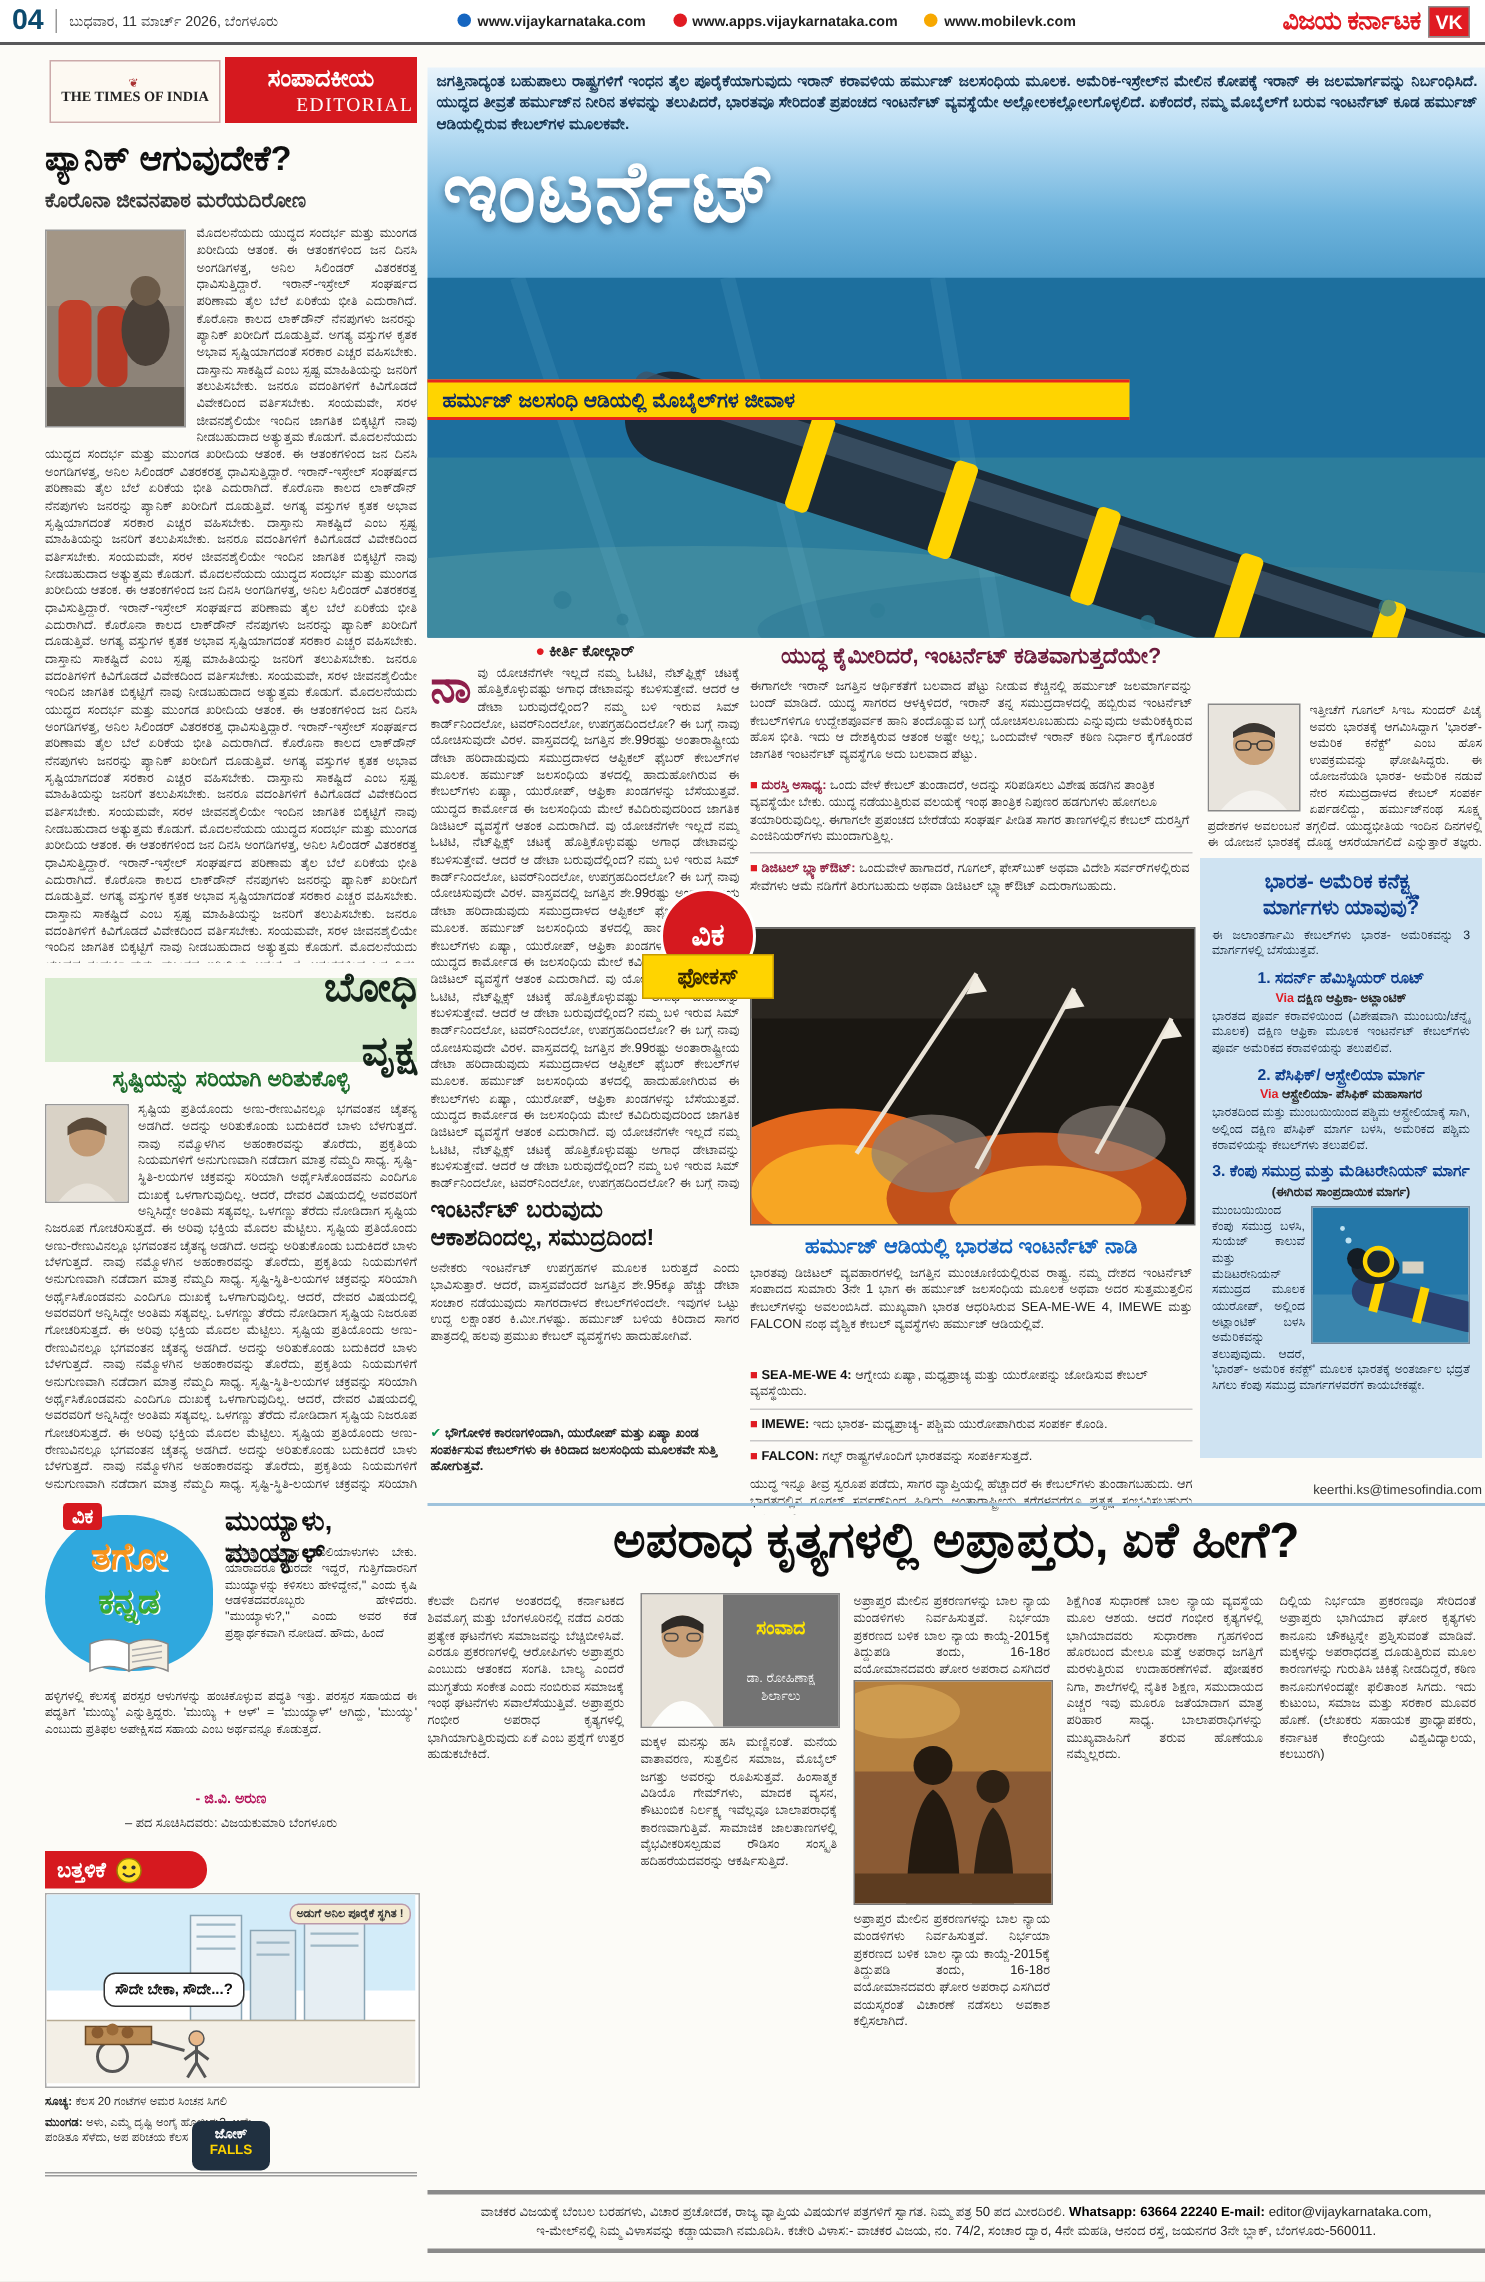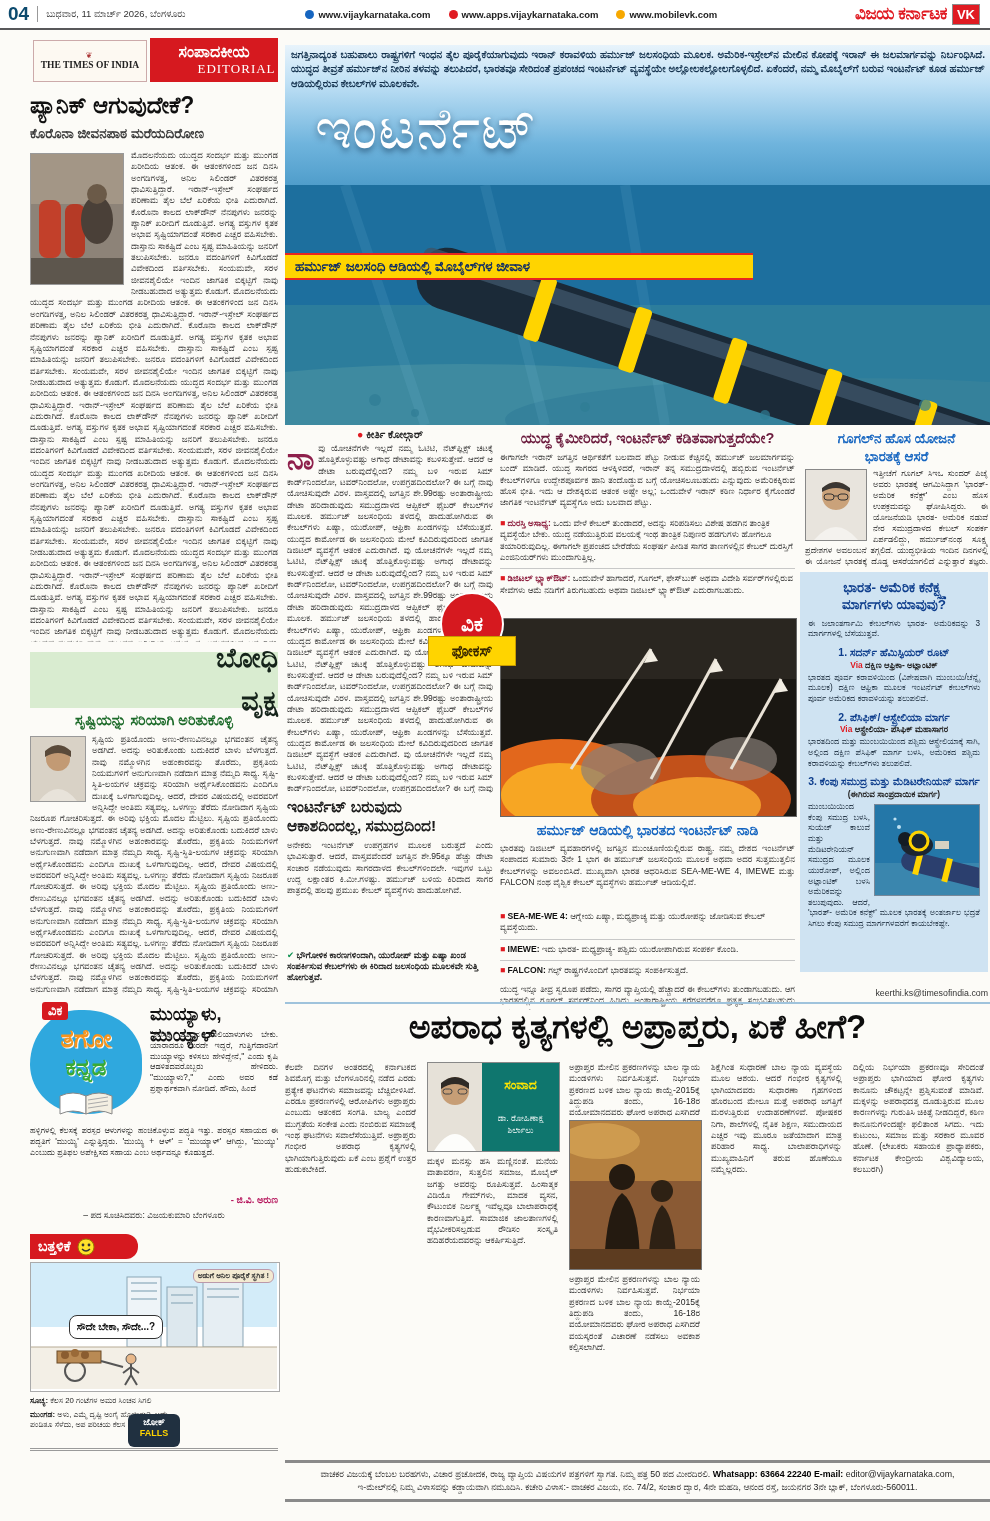--- a/index.html
+++ b/index.html
@@ -38,35 +38,35 @@
   .bodhi-photo{float:left;width:54px;height:64px;margin:2px 6px 2px 0;border:1px solid #999;}
   
   .tago-badge{left:30px;top:1002px;width:112px;height:120px;}
   .tago-cloud{position:absolute;left:0;top:8px;width:112px;height:104px;background:#2fa8de;border-radius:46% 54% 50% 50%/55% 50% 45% 50%;}
   .tago-vik{position:absolute;left:12px;top:0;background:#d6191f;color:#fff;font-weight:bold;font-size:13px;padding:1px 6px;border-radius:3px;}
   .tago-l1{position:absolute;left:0;top:22px;width:112px;text-align:center;font-size:25px;font-weight:bold;color:#f7941d;text-shadow:1px 1px 0 #fff;}
   .tago-l2{position:absolute;left:0;top:52px;width:112px;text-align:center;font-size:23px;font-weight:bold;color:#3aaa35;text-shadow:1px 1px 0 #fff;}
   .tago-head{left:150px;top:1004px;width:128px;font-size:18px;font-weight:bold;color:#111;}
   .tago-b1{left:150px;top:1030px;width:128px;height:92px;font-size:8.2px;}
   .tago-b2{left:30px;top:1126px;width:248px;height:66px;font-size:8.2px;}
-  .tago-sign{left:30px;top:1194px;width:248px;text-align:right;font-size:9.5px;font-weight:bold;color:#b5135b;}
+  .tago-sign{left:30px;top:1194px;width:248px;text-align:center;font-size:9.5px;font-weight:bold;color:#b5135b;}
   .tago-credit{left:30px;top:1210px;width:248px;text-align:center;font-size:8.6px;color:#222;}
   
   .bt-banner{left:30px;top:1234px;width:100px;height:25px;background:#d6191f;color:#fff;font-weight:bold;font-size:14px;display:flex;align-items:center;gap:6px;padding-left:8px;border-radius:0 12px 12px 0;}
   .cartoon{left:30px;top:1262px;width:248px;height:128px;border:1px solid #aaa;background:#fff;}
   .bubble{position:absolute;left:38px;top:52px;width:86px;background:#fff;border:1.5px solid #333;border-radius:8px;font-size:10px;font-weight:bold;text-align:center;padding:5px 3px;color:#111;}
   .cap-box{position:absolute;right:5px;top:6px;background:#f3ead2;border:1px solid #b9a;font-size:7.5px;font-weight:bold;padding:1px 4px;color:#333;border-radius:6px;}
   .jokes{left:30px;top:1396px;width:248px;font-size:7.8px;color:#222;}
   .joke-badge{position:absolute;left:98px;top:18px;width:52px;height:30px;background:#203040;border-radius:6px;color:#fff;text-align:center;font-weight:bold;font-size:9px;line-height:1.2;padding-top:3px;}
   .joke-badge .y{color:#ffd400;}
   .left-endrule{left:30px;top:1448px;width:248px;height:0;border-top:3px double #9a9a9a;}
   
   .hero{left:285px;top:45px;width:705px;height:380px;background:linear-gradient(#e8f3fb 0%,#bfe0f5 10%,#6fb4dd 26%,#2f86b8 48%,#15628f 72%,#0d5078 100%);}
   .hero-intro{position:absolute;left:6px;top:3px;width:694px;font-size:10.2px;line-height:1.4;font-weight:bold;color:#14324e;text-align:justify;}
-  .hero-h1{position:absolute;left:10px;top:50px;font-size:57px;font-weight:normal;color:#fff;text-shadow:0 3px 6px rgba(0,30,60,.55);letter-spacing:1px;margin-left:20px;}
+  .hero-h1{position:absolute;left:10px;top:50px;font-size:57px;font-weight:bold;color:#fff;text-shadow:0 3px 6px rgba(0,30,60,.55);letter-spacing:1px;}
   .hero-h2{position:absolute;left:10px;top:122px;font-size:47px;font-weight:bold;color:#e8251f;
      text-shadow:-2px 0 0 #fff,2px 0 0 #fff,0 -2px 0 #fff,0 2px 0 #fff,-2px -2px 0 #fff,2px 2px 0 #fff,-2px 2px 0 #fff,2px -2px 0 #fff,0 4px 6px rgba(0,0,0,.4);}
   .strap{position:absolute;left:0;top:208px;width:468px;height:27px;background:#ffd400;border-top:2px solid #e8251f;border-bottom:2px solid #e8251f;color:#0d2a66;font-weight:bold;font-size:13.5px;display:flex;align-items:center;padding-left:10px;box-sizing:border-box;}
   .map-inset{position:absolute;left:426px;top:40px;width:272px;height:166px;border:2px solid #fff;box-shadow:0 2px 6px rgba(0,0,0,.4);}
   .map-lbl{position:absolute;font-size:8px;font-weight:bold;color:#123;background:rgba(255,255,255,.0);}
   
   .byline{left:287px;top:428px;width:206px;text-align:center;font-size:10.5px;font-weight:bold;color:#222;}
   .byline .bdot{color:#e01b22;}
   .c1b1{left:287px;top:443px;width:206px;height:350px;}
   .dropcap{float:left;font-size:30px;line-height:.9;font-weight:bold;color:#8e1f4b;margin:2px 4px 0 0;}
@@ -103,21 +103,21 @@
   .r-sub{text-align:center;font-size:8.4px;font-weight:bold;color:#222;}
   .diver{float:right;width:104px;height:90px;margin:2px 0 2px 4px;border:1px solid #789;}
   .email{left:800px;top:988px;width:188px;text-align:right;font-size:8.8px;color:#333;}
   .mid-rule{left:285px;top:1002px;width:705px;height:0;border-top:2px solid #9fc3dc;}
   
   .d-head{left:285px;top:1008px;width:705px;text-align:center;font-size:33px;font-weight:bold;color:#0d0d0d;}
   .dcol{width:131px;height:390px;top:1062px;}
   .dc1{left:285px;} .dc2{left:427px;top:1156px;height:296px;} .dc3a{left:569px;height:54px;} .dc3b{left:569px;top:1274px;height:178px;} .dc4{left:711px;} .dc5{left:853px;}
   .samvada{left:427px;top:1062px;width:131px;height:88px;display:flex;border:1px solid #888;}
   .sv-photo{width:54px;height:100%;}
-  .sv-box{flex:1;background:#0f766e;display:flex;flex-direction:column;align-items:center;justify-content:center;gap:20px;}
+  .sv-box{flex:1;background:#737373;display:flex;flex-direction:column;align-items:center;justify-content:center;gap:20px;}
   .sv-label{color:#ffe600;font-weight:bold;font-size:12.5px;}
   .sv-author{color:#fff;font-size:8.6px;text-align:center;line-height:1.3;}
   .kids{left:569px;top:1120px;width:131px;height:148px;border:1px solid #777;}
   
   .fstrip{left:285px;top:1460px;width:705px;border-top:3px solid #8a8a8a;border-bottom:3px solid #8a8a8a;padding:5px 6px;box-sizing:border-box;text-align:center;font-size:8.8px;color:#222;line-height:1.5;}
   .fstrip b{color:#000;}
 </style>
 </head>
 <body>
 
@@ -324,24 +324,20 @@
   </svg>
   <div class="abs c2head2">ಹರ್ಮುಜ್ ಆಡಿಯಲ್ಲಿ ಭಾರತದ ಇಂಟರ್ನೆಟ್ ನಾಡಿ</div>
   <div class="abs c2b2 body-txt just clip">ಭಾರತವು ಡಿಜಿಟಲ್ ವ್ಯವಹಾರಗಳಲ್ಲಿ ಜಗತ್ತಿನ ಮುಂಚೂಣಿಯಲ್ಲಿರುವ ರಾಷ್ಟ್ರ. ನಮ್ಮ ದೇಶದ ಇಂಟರ್ನೆಟ್ ಸಂಪಾದದ ಸುಮಾರು 3ನೇ 1 ಭಾಗ ಈ ಹರ್ಮುಜ್ ಜಲಸಂಧಿಯ ಮೂಲಕ ಅಥವಾ ಅದರ ಸುತ್ತಮುತ್ತಲಿನ ಕೇಬಲ್‌ಗಳನ್ನು ಅವಲಂಬಿಸಿದೆ. ಮುಖ್ಯವಾಗಿ ಭಾರತ ಆಧರಿಸಿರುವ SEA-ME-WE 4, IMEWE ಮತ್ತು FALCON ನಂಥ ವೈಶ್ವಿಕ ಕೇಬಲ್ ವ್ಯವಸ್ಥೆಗಳು ಹರ್ಮುಜ್ ಆಡಿಯಲ್ಲಿವೆ.</div>
   <div class="abs c2cables">
     <div class="blt"><span class="sq">■</span> <span class="lead2">SEA-ME-WE 4:</span> <span>ಆಗ್ನೇಯ ಏಷ್ಯಾ, ಮಧ್ಯಪ್ರಾಚ್ಯ ಮತ್ತು ಯುರೋಪನ್ನು ಜೋಡಿಸುವ ಕೇಬಲ್ ವ್ಯವಸ್ಥೆಯಿದು.</span></div>
     <div class="blt"><span class="sq">■</span> <span class="lead2">IMEWE:</span> <span>ಇದು ಭಾರತ- ಮಧ್ಯಪ್ರಾಚ್ಯ- ಪಶ್ಚಿಮ ಯುರೋಪಾಗಿರುವ ಸಂಪರ್ಕ ಕೊಂಡಿ.</span></div>
     <div class="blt"><span class="sq">■</span> <span class="lead2">FALCON:</span> <span>ಗಲ್ಫ್ ರಾಷ್ಟ್ರಗಳೊಂದಿಗೆ ಭಾರತವನ್ನು ಸಂಪರ್ಕಿಸುತ್ತದೆ.</span></div>
   </div>
   <div class="abs c2closing body-txt just clip">ಯುದ್ಧ ಇನ್ನೂ ತೀವ್ರ ಸ್ವರೂಪ ಪಡೆದು, ಸಾಗರ ವ್ಯಾಪ್ತಿಯಲ್ಲಿ ಹೆಚ್ಚಾದರೆ ಈ ಕೇಬಲ್‌ಗಳು ತುಂಡಾಗಬಹುದು. ಆಗ ಭಾರತದಲ್ಲಿನ ಗೂಗಲ್ ಸರ್ವರ್‌ನಿಂದ ಹಿಡಿದು ಅಂತಾರಾಷ್ಟ್ರೀಯ ಕರೆಗಳವರೆಗೂ ಪ್ರತ್ಯಕ್ಷ ಸಂಭವಿಸಬಹುದು ಎನ್ನಲಾಗಿದೆ.</div>
 
-  <div class="abs c3head">
-    <div>ಗೂಗಲ್‌ನ ಹೊಸ ಯೋಜನೆ</div>
-    <div>ಭಾರತಕ್ಕೆ ಆಸರೆ</div>
-  </div>
   <div class="abs c3body body-txt just clip">
     <svg class="pichai" viewBox="0 0 60 70" preserveAspectRatio="none">
       <rect width="60" height="70" fill="#e8e4dd"></rect>
         <circle cx="30" cy="26" r="14" fill="#caa27a"></circle>
       <path d="M16 18 Q30 6 44 18 L44 22 Q30 14 16 22 Z" fill="#3a3632"></path>
       <rect x="18" y="24" width="10" height="6" rx="3" fill="none" stroke="#333"></rect>
       <rect x="32" y="24" width="10" height="6" rx="3" fill="none" stroke="#333"></rect>
       <line x1="28" y1="26" x2="32" y2="26" stroke="#333"></line>
       <path d="M8 70 Q30 44 52 70 Z" fill="#f4f2ee"></path>
     </svg>

